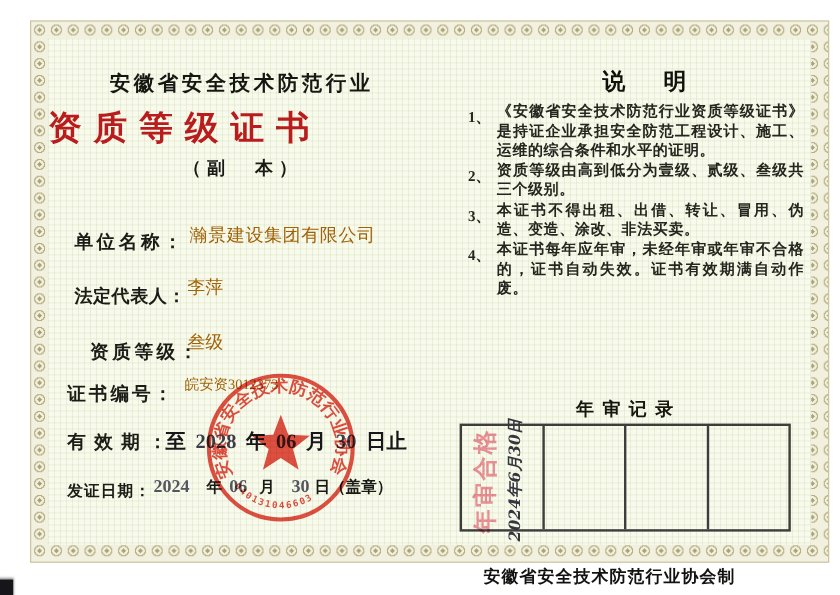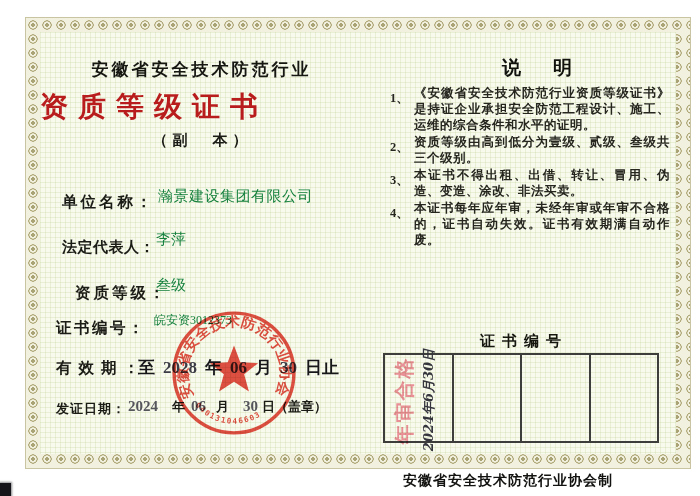--- a/index.html
+++ b/index.html
@@ -37,21 +37,21 @@
   .main-title {
     left:30px; top:88px; width:340px; text-align:left;
     font-size:28px; font-weight:bold; color:#b91c1c; letter-spacing:10px; padding-left:10px;
   }
   .sub-title {
     left:40px; top:131px; width:320px; text-align:center;
     font-size:15px; font-weight:bold; color:#1b1b15; letter-spacing:5px; padding-left:5px;
   }
   .frow { left:0; width:380px; height:26px; }
   .flabel { position:absolute; font-weight:bold; color:#1c1c16; white-space:nowrap; }
-  .fvalue { position:absolute; color:#15803d; white-space:nowrap; }
+  .fvalue { position:absolute; color:#a16207; white-space:nowrap; }
   .row1 { top:192px; } .row1 .flabel { left:62px; font-size:15.5px; letter-spacing:3px; }
   .row1 .fvalue { left:158px; top:-5px; font-size:15px; letter-spacing:0.5px; }
   .row2 { top:238px; } .row2 .flabel { left:62px; font-size:15px; letter-spacing:0.5px; }
   .row2 .fvalue { left:156px; top:-8px; font-size:15px; }
   .row3 { top:283px; } .row3 .flabel { left:62px; font-size:15.5px; letter-spacing:3px;padding-left:13px; }
   .row3 .fvalue { left:156px; top:-7px; font-size:15px; }
   .row4 { top:318px; } .row4 .flabel { left:56px; font-size:15.5px; letter-spacing:2.5px; }
   .row4 .fvalue { left:154px; top:-6px; font-size:12px; }
   .row5 { top:358px; } .row5 .flabel { left:56px; font-size:15.5px; letter-spacing:7px; }
   .vparts { position:absolute; left:137px; top:-2px; white-space:nowrap; }
@@ -193,21 +193,21 @@
     <div class="note-item">
       <span class="note-num">3、</span>
       <span class="note-text">本证书不得出租、出借、转让、冒用、伪造、变造、涂改、非法买卖。</span>
     </div>
     <div class="note-item">
       <span class="note-num">4、</span>
       <span class="note-text">本证书每年应年审，未经年审或年审不合格的，证书自动失效。证书有效期满自动作废。</span>
     </div>
   </div>
 
-  <div class="abs review-heading">证书编号</div>
+  <div class="abs review-heading">年审记录</div>
 
   <div class="abs review-table">
     <div class="review-cell">
       <span class="stamp-pass">年审合格</span>
       <span class="stamp-date">2024年6月30日</span>
     </div>
     <div class="review-cell"></div>
     <div class="review-cell"></div>
     <div class="review-cell"></div>
   </div>

